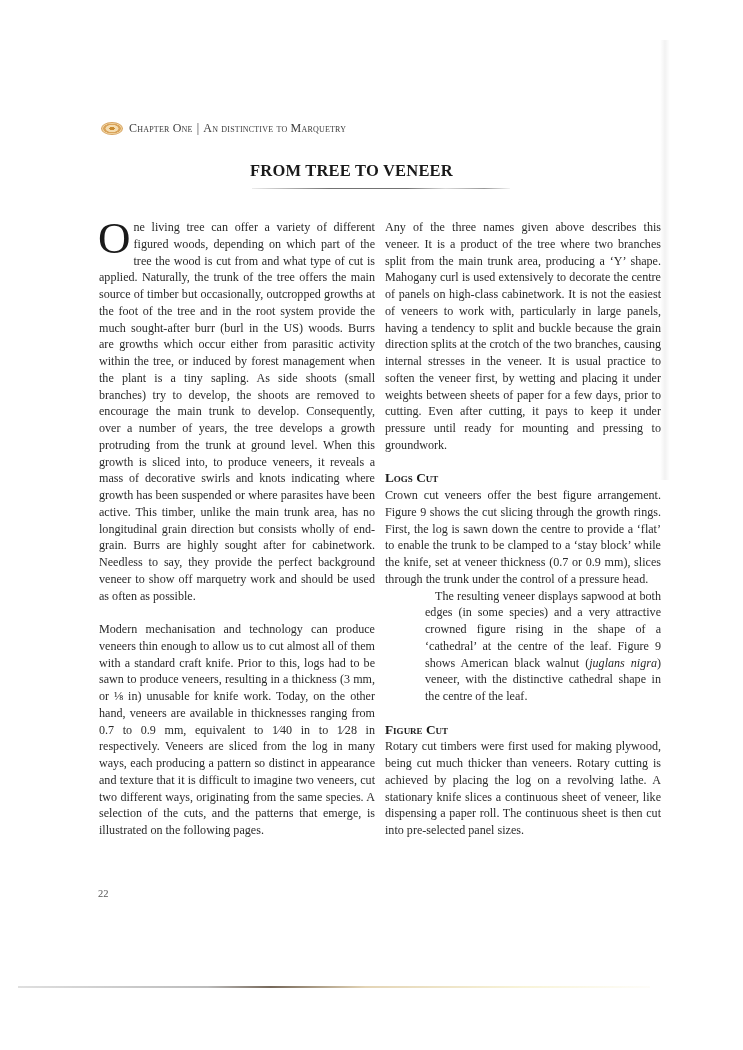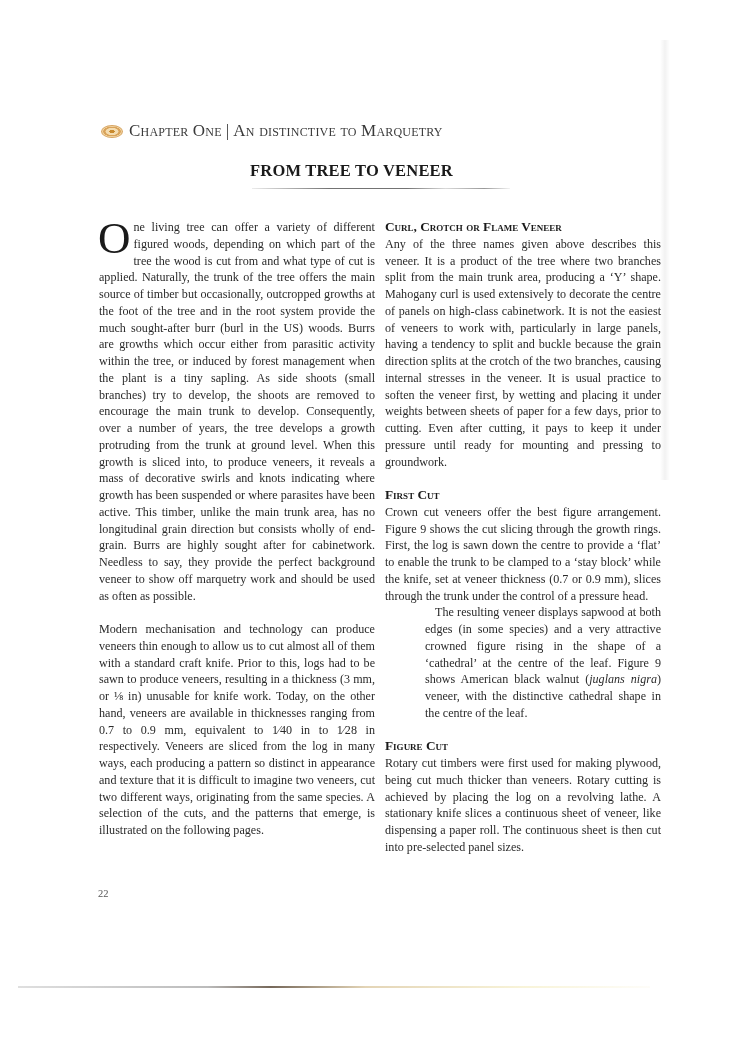--- a/index.html
+++ b/index.html
@@ -5,21 +5,21 @@
   html, body { margin: 0; padding: 0; }
   body {
     width: 743px; height: 1050px; background: #ffffff; position: relative; overflow: hidden;
     font-family: "Liberation Serif", "DejaVu Serif", serif; color: #2a2a2a;
   }
   .page-shadow {
     position: absolute; left: 660px; top: 40px; width: 10px; height: 440px;
     background: linear-gradient(to right, rgba(0,0,0,0.0), rgba(0,0,0,0.05), rgba(0,0,0,0.0));
   }
   .running-head {
-    position: absolute; left: 101px; top: 121px; font-size: 17px; letter-spacing: 0.2px;
+    position: absolute; left: 101px; top: 121px; font-size: 12px; letter-spacing: 0.2px;
     color: #3a3a3a; display: flex; align-items: center; white-space: nowrap;
   }
   .running-head .rosette {
     width: 20px; height: 11px; margin-right: 6px; border-radius: 50%;
     background: radial-gradient(ellipse at center, #c98a2e 0 18%, #f4dcb0 22% 44%, #d9a35a 48% 60%, #f0d3a0 64% 100%);
     border: 1px solid #d7a461;
   }
   .sc { font-variant: small-caps; }
   .page-title {
     position: absolute; left: 250px; top: 161px; width: 262px; text-align: left;
@@ -70,24 +70,23 @@
 
 <div class="col col-left">
   <p>
     <span class="dropcap">O</span><span>ne living tree can offer a variety of different figured woods, depending on which part of the tree the wood is cut from and what type of cut is applied. Naturally, the trunk of the tree offers the main source of timber but occasionally, outcropped growths at the foot of the tree and in the root system provide the much sought-after burr (burl in the US) woods. Burrs are growths which occur either from parasitic activity within the tree, or induced by forest management when the plant is a tiny sapling. As side shoots (small branches) try to develop, the shoots are removed to encourage the main trunk to develop. Consequently, over a number of years, the tree develops a growth protruding from the trunk at ground level. When this growth is sliced into, to produce veneers, it reveals a mass of decorative swirls and knots indicating where growth has been suspended or where parasites have been active. This timber, unlike the main trunk area, has no longitudinal grain direction but consists wholly of end-grain. Burrs are highly sought after for cabinetwork. Needless to say, they provide the perfect background veneer to show off marquetry work and should be used as often as possible.</span>
   </p>
   <div class="gap"></div>
   <p>Modern mechanisation and technology can produce veneers thin enough to allow us to cut almost all of them with a standard craft knife. Prior to this, logs had to be sawn to produce veneers, resulting in a thickness (3 mm, or ⅛ in) unusable for knife work. Today, on the other hand, veneers are available in thicknesses ranging from 0.7 to 0.9 mm, equivalent to 1⁄40 in to 1⁄28 in respectively. Veneers are sliced from the log in many ways, each producing a pattern so distinct in appearance and texture that it is difficult to imagine two veneers, cut two different ways, originating from the same species. A selection of the cuts, and the patterns that emerge, is illustrated on the following pages.</p>
 </div>
 
 <div class="col col-right">
-  <h3 class="section-head">Curl, Crotch or Flame Veneer</h3>
   <p>Any of the three names given above describes this veneer. It is a product of the tree where two branches split from the main trunk area, producing a ‘Y’ shape. Mahogany curl is used extensively to decorate the centre of panels on high-class cabinetwork. It is not the easiest of veneers to work with, particularly in large panels, having a tendency to split and buckle because the grain direction splits at the crotch of the two branches, causing internal stresses in the veneer. It is usual practice to soften the veneer first, by wetting and placing it under weights between sheets of paper for a few days, prior to cutting. Even after cutting, it pays to keep it under pressure until ready for mounting and pressing to groundwork.</p>
   <div class="gap"></div>
-  <h3 class="section-head">First Cut</h3>
+  <h3 class="section-head">Logs Cut</h3>
   <p>Crown cut veneers offer the best figure arrangement. Figure 9 shows the cut slicing through the growth rings. First, the log is sawn down the centre to provide a ‘flat’ to enable the trunk to be clamped to a ‘stay block’ while the knife, set at veneer thickness (0.7 or 0.9 mm), slices through the trunk under the control of a pressure head.</p>
   <p class="indent"><span>The resulting veneer displays sapwood at both edges (in some species) and a very attractive crowned figure rising in the shape of a ‘cathedral’ at the centre of the leaf. Figure 9 shows American black walnut (</span><i>juglans nigra</i><span>) veneer, with the distinctive cathedral shape in the centre of the leaf.</span></p>
   <div class="gap"></div>
   <h3 class="section-head">Figure Cut</h3>
   <p>Rotary cut timbers were first used for making plywood, being cut much thicker than veneers. Rotary cutting is achieved by placing the log on a revolving lathe. A stationary knife slices a continuous sheet of veneer, like dispensing a paper roll. The continuous sheet is then cut into pre-selected panel sizes.</p>
 </div>
 
 <div class="page-number">22</div>
 <div class="bottom-edge"></div>
 

